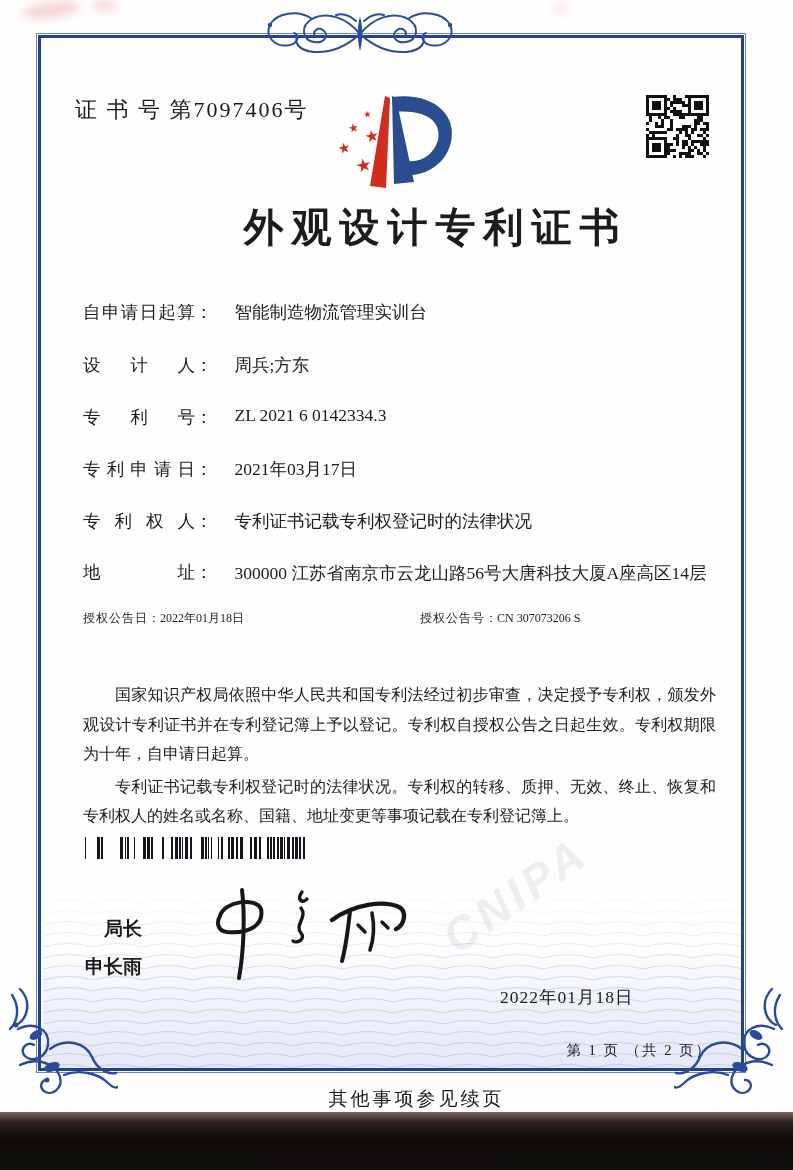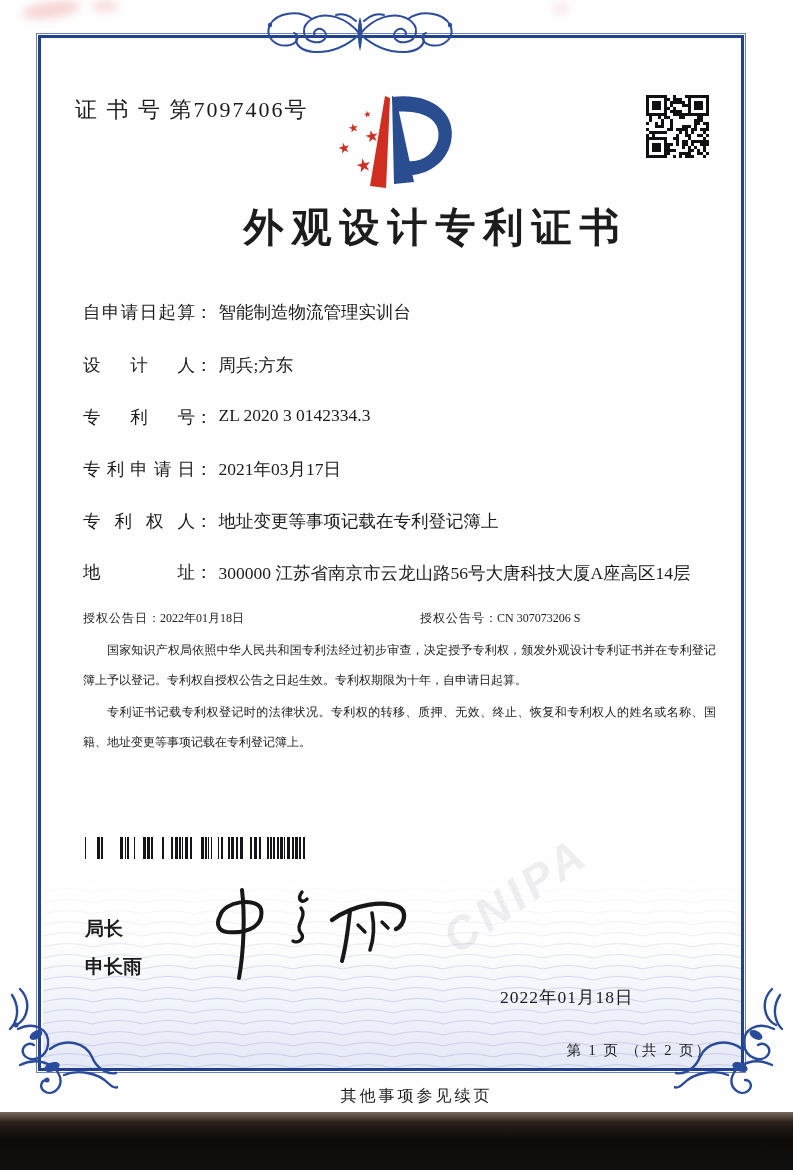--- a/index.html
+++ b/index.html
@@ -35,44 +35,44 @@
 
   .logo { left:328px; top:84px; width:132px; height:112px; z-index:2; }
   .qr { left:646px; top:93px; width:63px; height:68px; z-index:2; }
 
   .doc-title { left:0; top:200px; width:793px; text-align:center; font-size:40px; font-weight:bold;
     letter-spacing:8px; z-index:2;margin-left:39px; }
 
   .field-row { left:83px; font-size:17.5px; z-index:2; white-space:nowrap; }
   .flabel { display:inline-block; width:112px; text-align:justify; text-align-last:justify; vertical-align:top; }
   .fcolon { display:inline-block; vertical-align:top; }
-  .fvalue { display:inline-block; margin-left:6px; vertical-align:top;font-family:Liberation Serif, serif; }
+  .fvalue { display:inline-block; margin-left:22px; vertical-align:top;font-family:Liberation Serif, serif; }
   .fvalue.wrap { white-space:normal; width:500px; line-height:26px; }
   .r0{top:300px}.r1{top:353px}.r2{top:405px}.r3{top:457px}.r4{top:509px}.r5{top:560px}
   .grant-row { left:83px; top:610px; font-size:12px; z-index:2; white-space:nowrap; }
   .grant-no { position:absolute; left:337px; top:0; white-space:nowrap; }
   .glabel { letter-spacing:1px; }
 
-  .body-text { left:83px; top:636px; width:633px; font-size:12px; line-height:29.5px;
+  .body-text { left:83px; top:680px; width:633px; font-size:16px; line-height:29.5px;
     text-align:justify; z-index:2; }
   .body-text p { text-indent:2em; margin:0; }
   .body-text p + p { margin-top:3px; }
 
   .barcode { left:85px; top:837px; width:224px; height:22px; z-index:2; }
 
   .watermark { left:428px; top:852px; width:220px; font-size:46px; font-weight:bold; font-style:italic;
     letter-spacing:5px; color:rgba(95,100,130,0.10); transform:rotate(-35deg); z-index:1;
     font-family:"Liberation Sans","DejaVu Sans",sans-serif; }
 
-  .director { left:85px; top:910px; font-size:19px; font-weight:600; z-index:2; line-height:38px; }
+  .director { left:85px; top:910px; font-size:19px; font-weight:600; z-index:2; line-height:38px;text-align:right; }
   .signature { left:198px; top:880px; width:218px; height:105px; z-index:2; }
 
   .issue-date { left:500px; top:985px; font-size:17.5px; letter-spacing:1px; z-index:2; }
   .page-indicator { left:0; top:1041px; width:712px; text-align:right; font-size:14.5px; letter-spacing:2px; z-index:2; }
-  .footer-note { left:0; top:1086px; width:793px; text-align:center; font-size:16px; letter-spacing:3px; z-index:2;padding-left:40px; }
+  .footer-note { left:0; top:1086px; width:793px; text-align:center; font-size:19px; letter-spacing:3px; z-index:2;padding-left:40px; }
 
   .top-flourish { left:250px; top:7px; width:220px; height:50px; }
   .bl-ornament { left:6px; top:987px; width:112px; height:114px; }
   .br-ornament { left:674px; top:987px; width:112px; height:114px; }
 
   .dark-band { left:0; top:1112px; width:793px; height:58px; z-index:5;
     background:linear-gradient(180deg,#7a675b 0%,#2a211c 18%,#0d0a08 48%,#12100e 100%); }
 </style>
 </head>
 <body>
@@ -330,27 +330,27 @@
 
 <div class="abs doc-title">外观设计专利证书</div>
 
 <div class="abs field-row r0">
   <span class="flabel">自申请日起算</span><span class="fcolon">：</span><span class="fvalue">智能制造物流管理实训台</span>
 </div>
 <div class="abs field-row r1">
   <span class="flabel">设计人</span><span class="fcolon">：</span><span class="fvalue">周兵;方东</span>
 </div>
 <div class="abs field-row r2">
-  <span class="flabel">专利号</span><span class="fcolon">：</span><span class="fvalue">ZL 2020 3 0142334.3</span>
+  <span class="flabel">专利号</span><span class="fcolon">：</span><span class="fvalue">ZL 2021 6 0142334.3</span>
 </div>
 <div class="abs field-row r3">
   <span class="flabel">专利申请日</span><span class="fcolon">：</span><span class="fvalue">2021年03月17日</span>
 </div>
 <div class="abs field-row r4">
-  <span class="flabel">专利权人</span><span class="fcolon">：</span><span class="fvalue">地址变更等事项记载在专利登记簿上</span>
+  <span class="flabel">专利权人</span><span class="fcolon">：</span><span class="fvalue">专利证书记载专利权登记时的法律状况</span>
 </div>
 <div class="abs field-row r5">
   <span class="flabel">地址</span><span class="fcolon">：</span><span class="fvalue wrap">300000 江苏省南京市云龙山路56号大唐科技大厦A座高区14层</span>
 </div>
 
 <div class="abs grant-row">
   <span class="glabel">授权公告日</span><span>：</span><span>2022年01月18日</span>
   <span class="grant-no">
     <span class="glabel">授权公告号</span><span>：</span><span>CN 307073206 S</span>
   </span>

